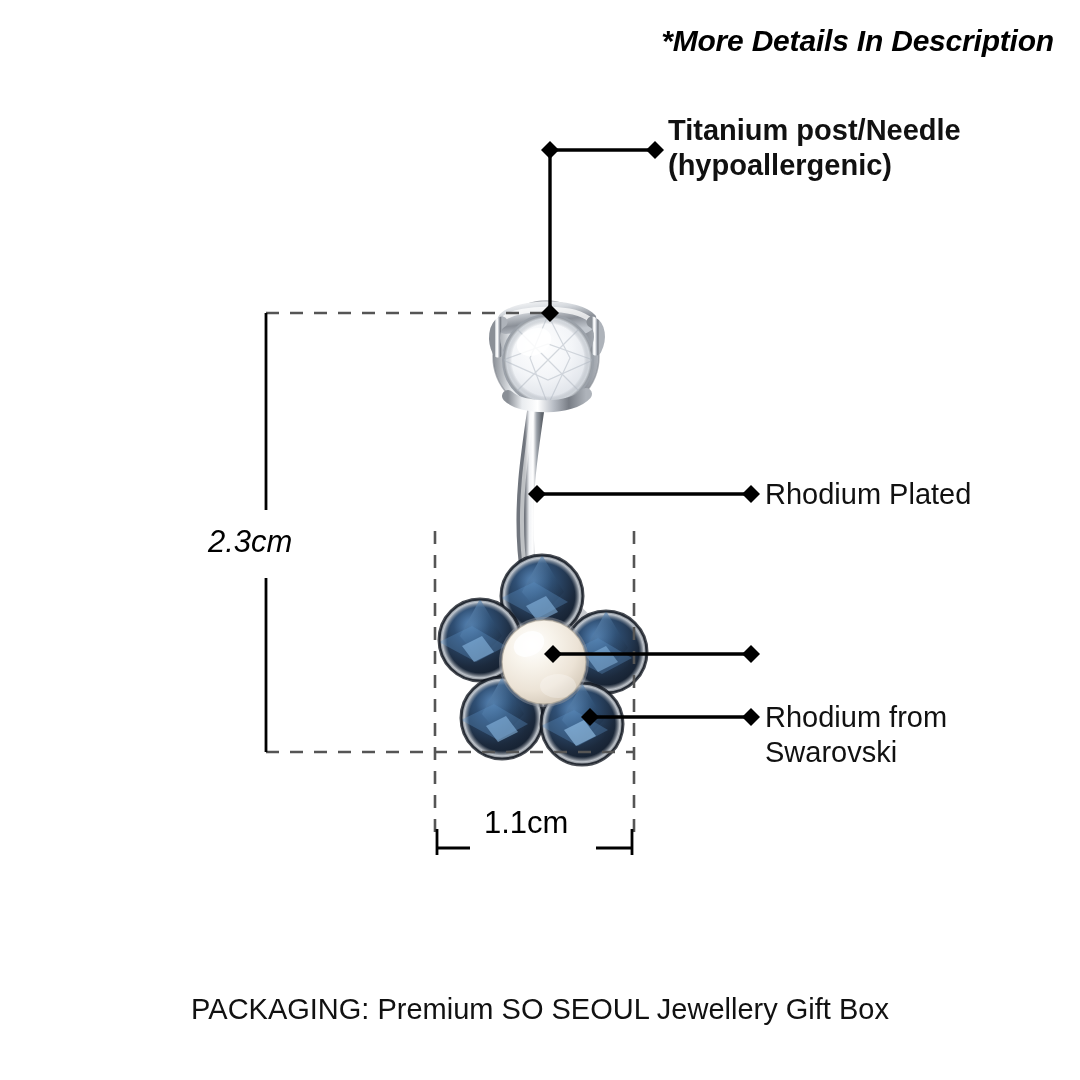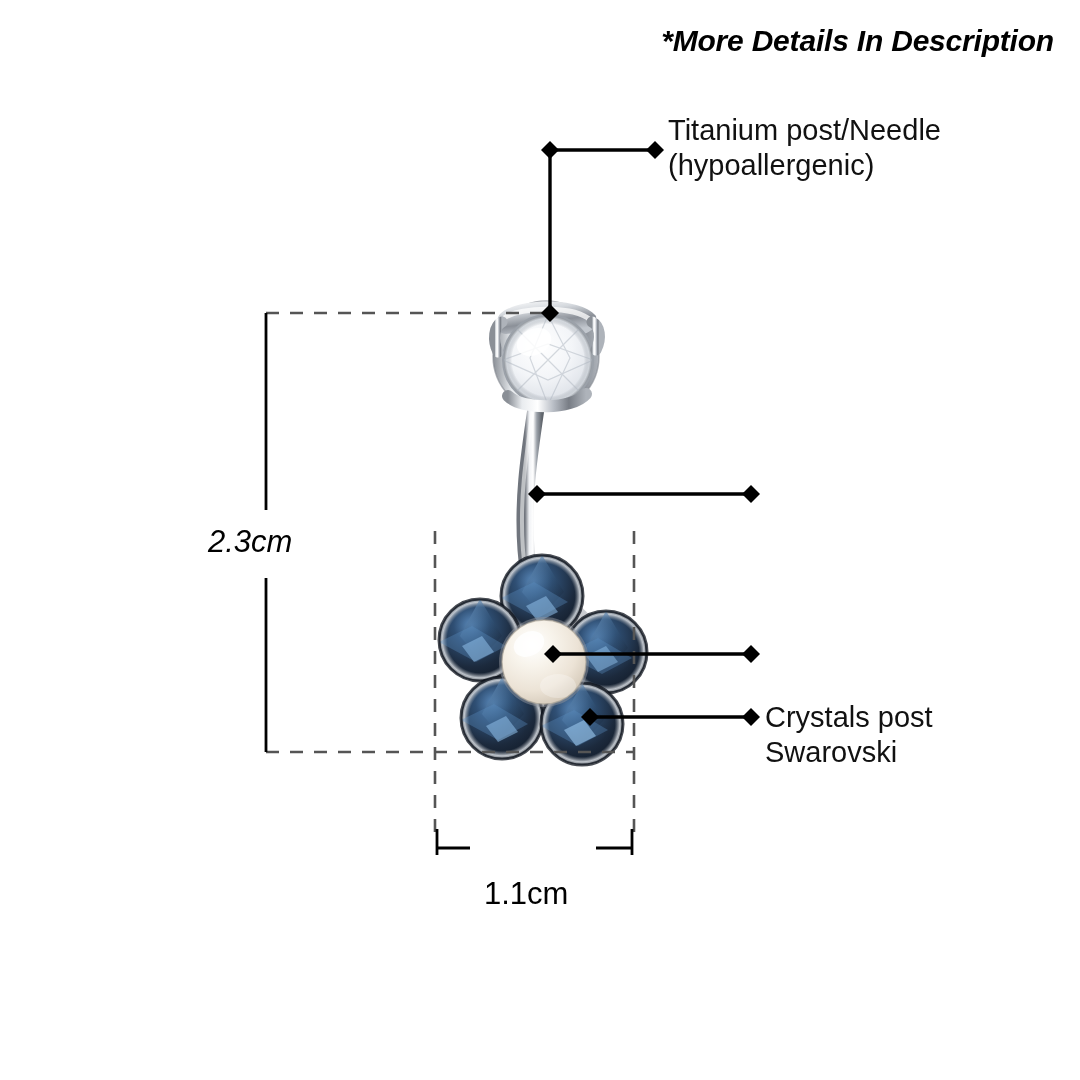--- a/index.html
+++ b/index.html
@@ -33,33 +33,33 @@
     margin-left: 17px;
   }
 
   .callout {
     position: absolute;
     font-size: 29px;
     color: #111111;
     line-height: 1.22;
     white-space: pre-line;
   }
-  .callout-titanium { left: 668px; top: 113px; }
+  .callout-titanium { left: 668px; top: 113px; font-weight: bold; }
   .callout-rhodium  { left: 765px; top: 477px; }
   .callout-pearl    { left: 765px; top: 637px; }
   .callout-crystals { left: 765px; top: 700px; }
 
   .dim-label {
     position: absolute;
     font-size: 31px;
     color: #000000;
     white-space: nowrap;
   }
   .dim-label-v { left: 208px; top: 524px; font-style: italic; }
-  .dim-label-h { left: 484px; top: 876px; }
+  .dim-label-h { left: 484px; top: 805px; }
 
   .packaging {
     position: absolute;
     left: 0;
     right: 0;
     top: 993px;
     text-align: center;
     font-size: 29px;
     color: #111111;
   }
@@ -268,23 +268,25 @@
     <g>
       <line x1="590" y1="717" x2="751" y2="717" stroke="#000000" stroke-width="3.4"></line>
       <path d="M590 708 L 599 717 L 590 726 L 581 717 Z" fill="#000000"></path>
       <path d="M751 708 L 760 717 L 751 726 L 742 717 Z" fill="#000000"></path>
     </g>
   </svg>
 
   <div class="callout callout-titanium">Titanium post/Needle
 (hypoallergenic)</div>
 
-
-
-  <div class="callout callout-crystals">Crystals post
+  <div class="callout callout-rhodium">Rhodium Plated</div>
+
+
+  <div class="callout callout-crystals">Rhodium from
 Swarovski</div>
 
   <div class="dim-label dim-label-v">2.3cm</div>
 
   <div class="dim-label dim-label-h">1.1cm</div>
 
+  <div class="packaging">PACKAGING: Premium SO SEOUL Jewellery Gift Box</div>
 
 </div>
 
 </body></html>

